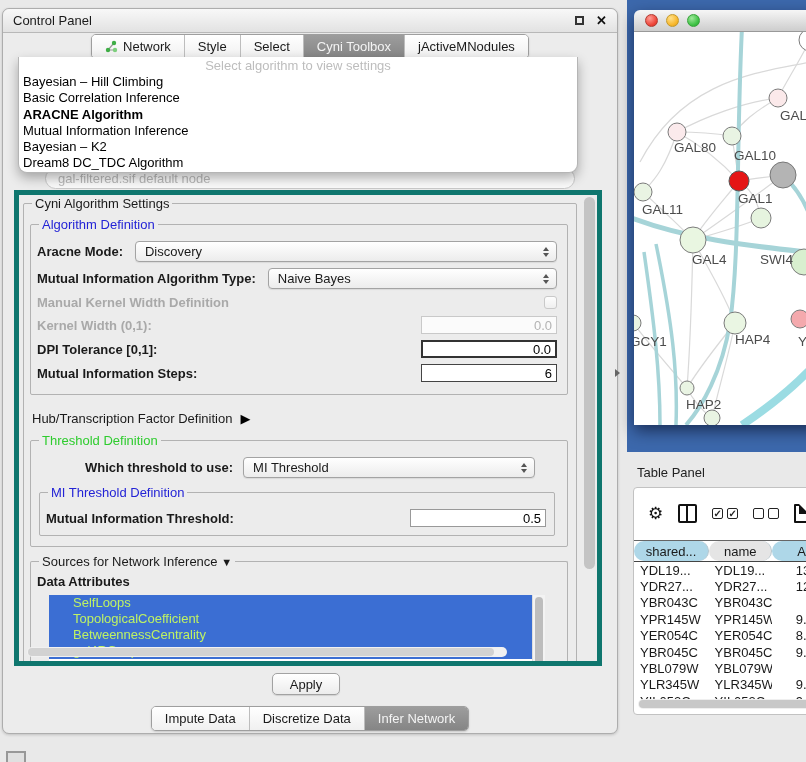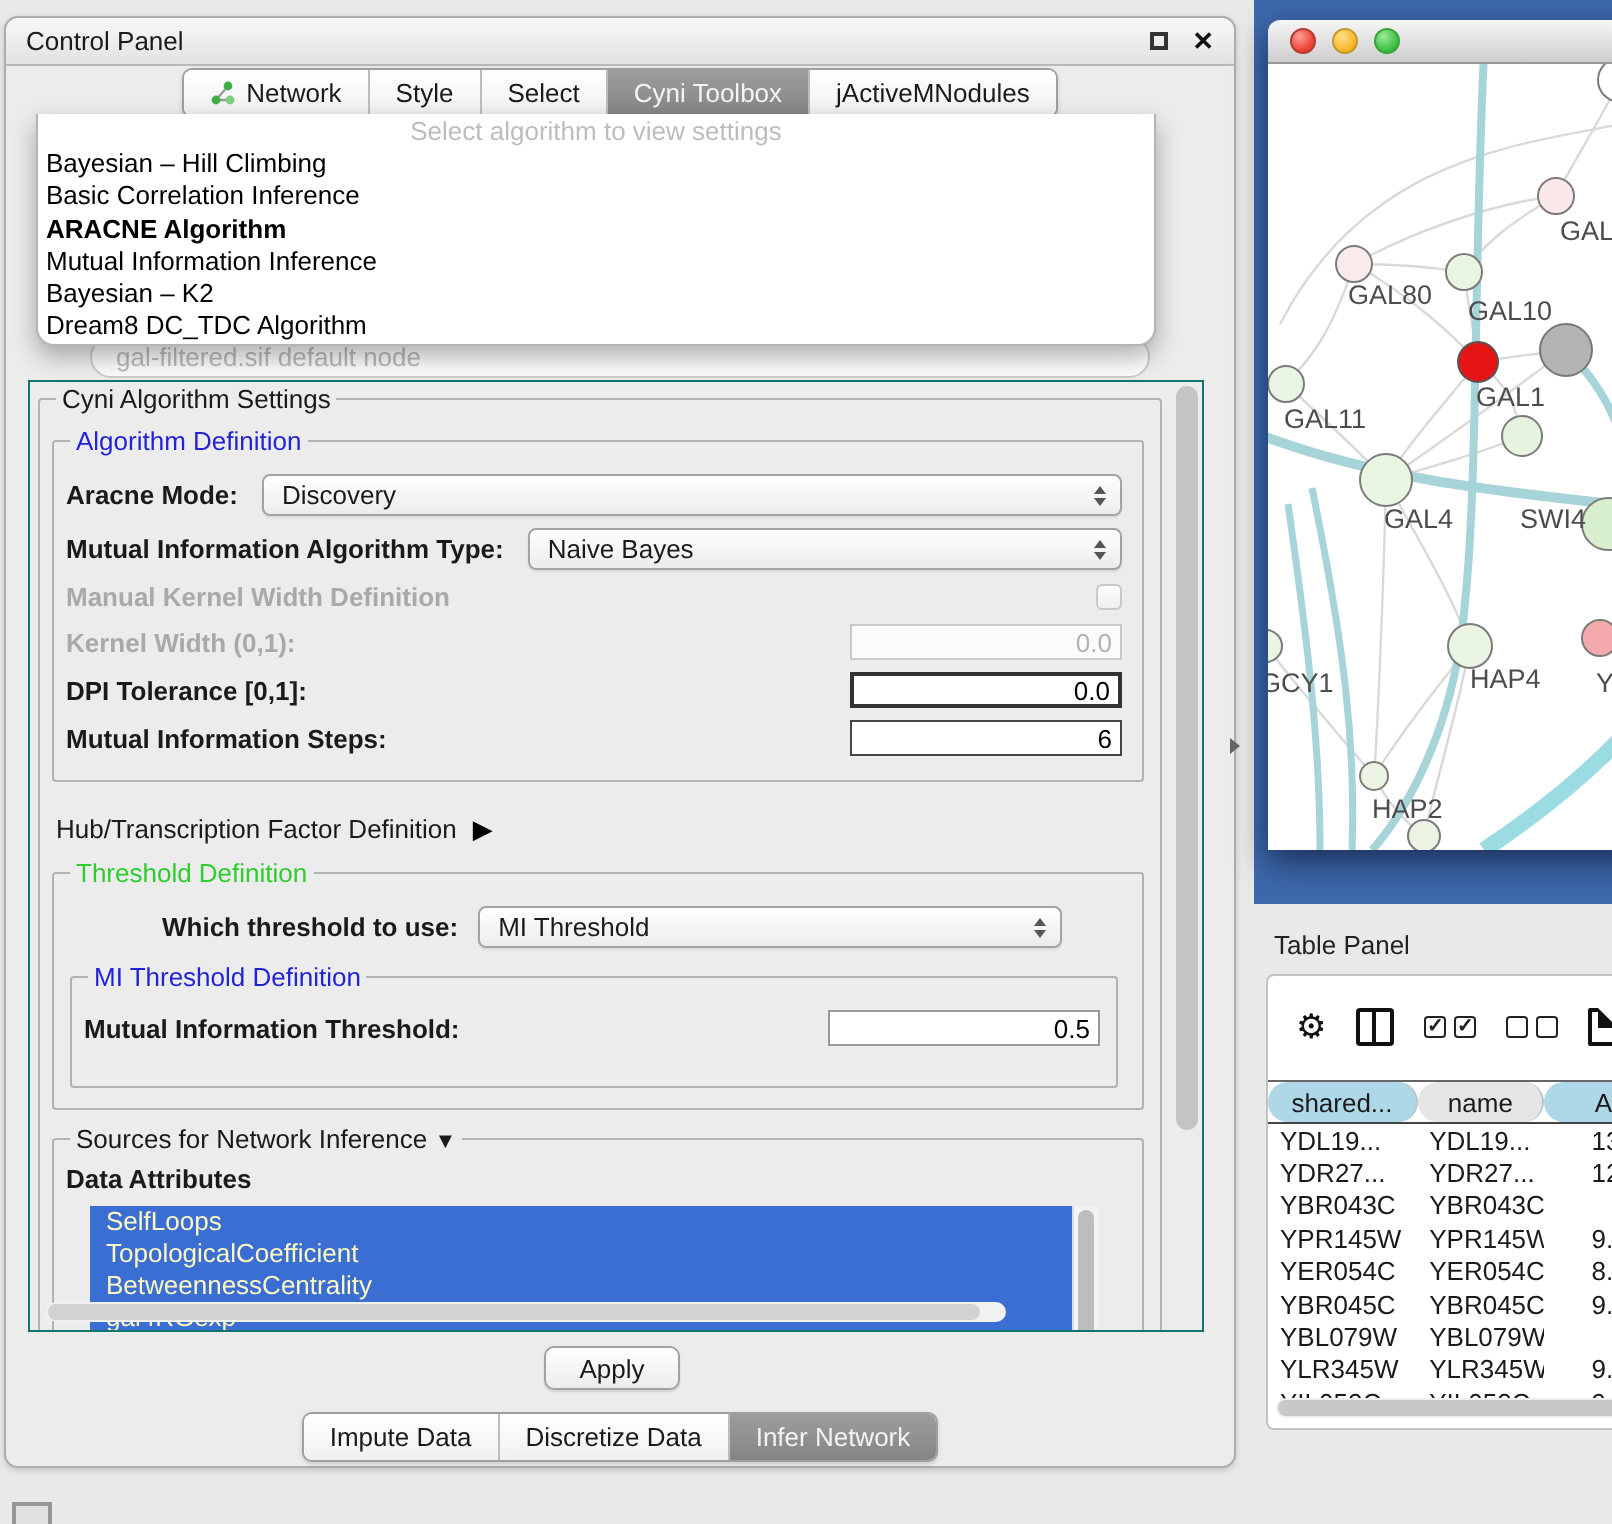--- a/index.html
+++ b/index.html
@@ -31,21 +31,21 @@
   .dd-placeholder{color:#bdbdbd;text-align:center;height:17px;line-height:17px;}
   .dd-item{padding-left:4px;line-height:16.3px;color:#000;cursor:default;}
   .dd-item.bold{font-weight:bold;}
 
   
   .bg-combo{position:absolute;left:45px;top:168px;width:530px;height:21px;border:1px solid #c9c9c9;
     border-radius:11px;background:#fafafa;color:#b8b8b8;font-size:13px;line-height:19px;
     padding-left:12px;z-index:3;overflow:hidden;}
 
   
-  .settings{position:absolute;left:14px;top:190px;width:588px;height:476px;border:1px solid #0f766e;
+  .settings{position:absolute;left:14px;top:190px;width:588px;height:476px;border:5px solid #0f766e;
     background:#ececec;overflow:hidden;z-index:4;}
   .group{position:relative;border:1px solid #b2b2b2;border-radius:2px;background:#ececec;}
   .legend{position:absolute;top:-8px;left:8px;background:#ececec;padding:0 3px;font-size:13px;line-height:15px;}
   .legend.blue{color:#2323d6;} .legend.green{color:#2ecc2e;}
   .cyni{position:absolute;left:4px;right:20px;top:8px;height:740px;padding:20px 8px 0 6px;}
   .row{display:flex;align-items:center;margin-bottom:6px;}
   .lbl{font-size:13px;font-weight:bold;white-space:nowrap;}
   .lbl.dis{color:#a9a9a9;}
   .combo{height:21px;border:1px solid #a3a3a3;border-radius:4px;background:linear-gradient(#ffffff,#ececec);
     display:flex;align-items:center;padding:0 18px 0 9px;font-size:13px;position:relative;
@@ -55,21 +55,21 @@
   .tri-dn{width:0;height:0;border-left:3.5px solid transparent;border-right:3.5px solid transparent;border-top:4.5px solid #555;}
   .chk{width:13px;height:13px;border:1px solid #c9c9c9;border-radius:3px;background:linear-gradient(#fdfdfd,#efefef);}
   input.fld{height:18px;width:136px;border:1px solid #999;background:#fff;font-size:13px;
     text-align:right;padding:0 4px;font-family:"Liberation Sans",sans-serif;}
   input.fld.dis{border:1px solid #c9c9c9;color:#b3b3b3;background:#fbfbfb;}
   input.fld.focus{border:2px solid #333;}
   input.fld.semi{border:1px solid #444;}
   .hub-row{display:flex;align-items:center;gap:8px;font-size:13px;margin:12px 0 14px 2px;}
   .tri-right{font-size:13px;color:#000;}
   .attr-list{position:relative;margin:6px 16px 0 12px;height:80px;overflow:hidden;background:#fff;}
-  .attr{background:#3b6ed3;color:#fef9c3;font-size:13px;line-height:16px;padding-left:8px;}
+  .attr{background:#3b6ed3;color:#bef264;font-size:13px;line-height:16px;padding-left:24px;}
   .list-sb{position:absolute;right:0;top:0;bottom:0;width:13px;background:#f3f3f3;border-left:1px solid #ddd;}
   .list-sb .thumb{position:absolute;left:2px;right:2px;top:2px;height:88%;background:#bdbdbd;border-radius:5px;}
   .vsb{position:absolute;right:2px;top:2px;width:11px;height:470px;}
   .vsb .thumb{position:absolute;left:0;width:11px;top:0;height:372px;background:#c4c4c4;border-radius:6px;}
   .hsb{position:absolute;left:8px;bottom:4px;width:480px;height:10px;background:#f1f1f1;border-radius:5px;z-index:6;}
   .hsb .thumb{position:absolute;left:1px;top:1px;height:8px;width:97%;background:#d2d2d2;border-radius:4px;}
 
   .apply{position:absolute;left:272px;top:673px;width:68px;height:22px;border:1px solid #a2a2a2;
     border-radius:5px;background:linear-gradient(#ffffff,#ececec);font-size:13px;display:flex;
     align-items:center;justify-content:center;z-index:5;box-shadow:0 1px 1px rgba(0,0,0,.12);}
@@ -239,21 +239,21 @@
           <span>MI Threshold</span>
           <span class="spin">
               <span class="tri-up"></span>
               <span class="tri-dn"></span>
             </span>
         </div>
       </div>
 
       <div class="group" style="margin:14px 2px 2px 2px;padding:16px 8px 8px 6px;">
         <span class="legend blue">MI Threshold Definition</span>
-        <div class="row" style="margin-bottom:12px;">
+        <div class="row" style="margin-bottom:0;">
           <span class="lbl">Mutual Information Threshold:</span>
           <span style="flex:1"></span>
           <input class="fld" readonly="" value="0.5" style="">
         </div>
       </div>
     </div>
 
     <div class="group" style="margin-top:14px;padding:10px 6px 0 6px;border-bottom:none;">
       <span class="legend">
         <span>Sources for Network Inference</span>

